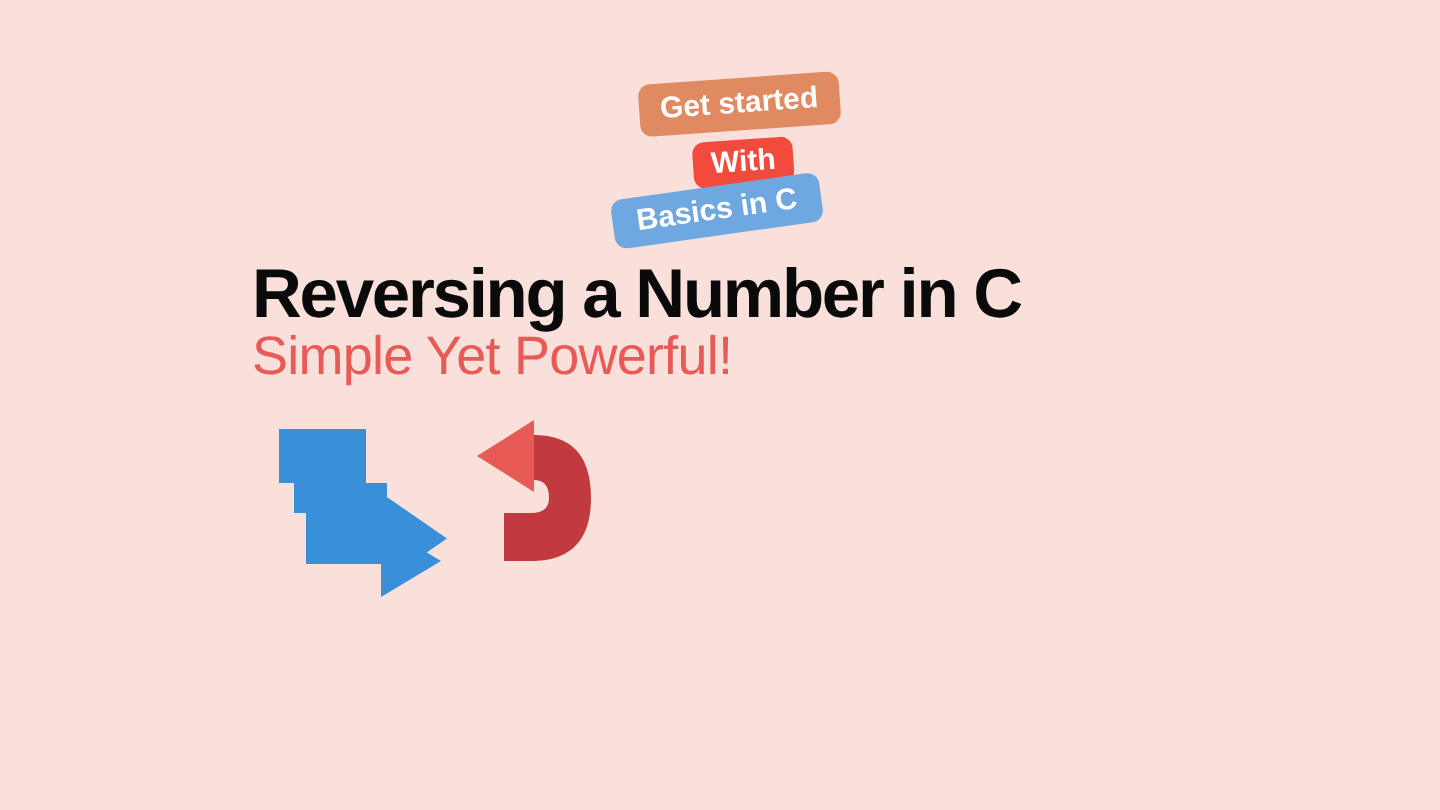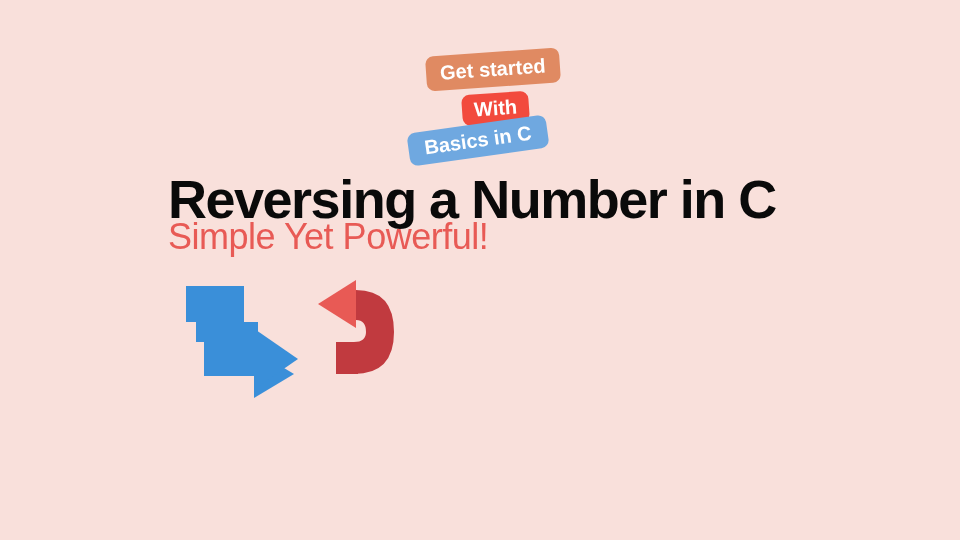--- a/index.html
+++ b/index.html
@@ -31,21 +31,21 @@
     }
     .badge-basics {
       background: #6fa8e0;
       transform: rotate(-8deg);
       left: 408px; top: 124px;
       padding: 5px 16px;
     }
     .title {
       position: absolute;
       left: 168px; top: 168px;
-      font-size: 54px;
+      font-size: 46px;
       font-weight: 700;
       letter-spacing: -1.5px;
       color: #0a0a0a;
     }
     .subtitle {
       position: absolute;
       left: 168px; top: 216px;
       font-size: 36px;
       font-weight: 500;
       color: #e85a55;

